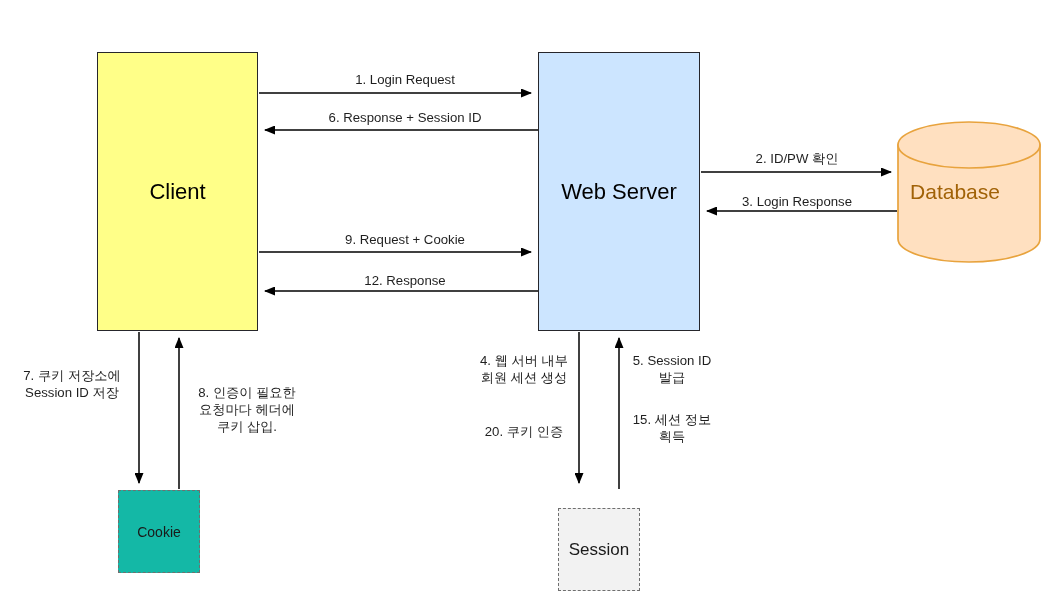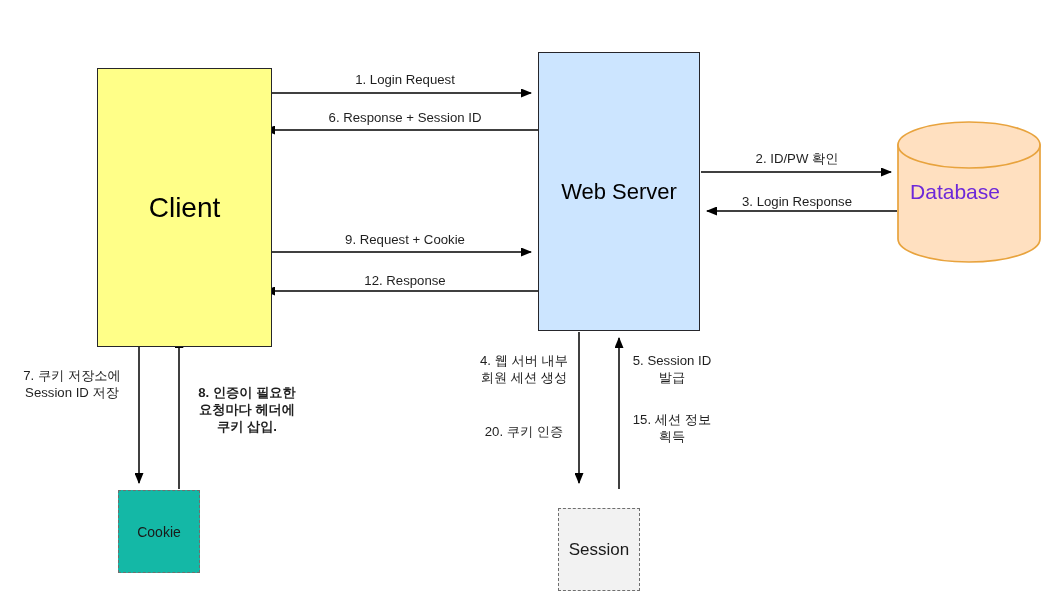--- a/index.html
+++ b/index.html
@@ -1,29 +1,29 @@
 <!DOCTYPE html>
 <html><head>
 <meta charset="utf-8">
 <style>
   html,body{margin:0;padding:0;background:#ffffff;}
   #stage{position:relative;width:1051px;height:603px;background:#ffffff;
          font-family:"Liberation Sans","DejaVu Sans",sans-serif;overflow:hidden;}
   .node{position:absolute;box-sizing:border-box;display:flex;align-items:center;
         justify-content:center;text-align:center;color:#000;}
-  #client{left:97px;top:68px;width:175px;height:279px;background:#FFFF88;
-          border:1.6px solid #26262b;font-size:28px;}
+  #client{left:97px;top:52px;width:161px;height:279px;background:#FFFF88;
+          border:1.6px solid #26262b;font-size:22px;}
   #webserver{left:538px;top:52px;width:162px;height:279px;background:#CCE5FF;
              border:1.6px solid #26262b;font-size:22px;}
   #cookie{left:118px;top:490px;width:82px;height:83px;background:#14b8a6;
           border:1.4px dashed #6f6f6f;font-size:14px;color:#1a1a1a;}
   #session{left:558px;top:508px;width:82px;height:83px;background:#F2F2F2;
            border:1.4px dashed #6f6f6f;font-size:17px;color:#1a1a1a;}
   #dblabel{position:absolute;left:898px;top:122px;width:114px;height:140px;
-           display:flex;align-items:center;justify-content:center;font-size:21px;color:#6d28d9;}
+           display:flex;align-items:center;justify-content:center;font-size:21px;color:#a16207;}
   svg.layer{position:absolute;left:0;top:0;width:1051px;height:603px;pointer-events:none;}
   .alabel{position:absolute;font-size:13.2px;color:#1f1f1f;white-space:pre;
           text-align:center;line-height:1.28;transform:translateX(-50%);}
 </style>
 </head>
 <body>
 
 <div id="stage">
 
   <svg class="layer" viewBox="0 0 1051 603" xmlns="http://www.w3.org/2000/svg">
@@ -83,17 +83,17 @@
   <div class="alabel" style="left:524px;top:353px;">4. 웹 서버 내부
 회원 세션 생성</div>
   <div class="alabel" style="left:672px;top:353px;">5. Session ID
 발급</div>
   <div class="alabel" style="left:524px;top:424px;">20. 쿠키 인증</div>
   <div class="alabel" style="left:672px;top:412px;">15. 세션 정보
 획득</div>
 
   <div class="alabel" style="left:72px;top:368px;">7. 쿠키 저장소에
 Session ID 저장</div>
-  <div class="alabel" style="left:247px;top:385px;font-weight:bold;">8. 인증이 필요한
+  <div class="alabel" style="left:247px;top:385px;">8. 인증이 필요한
 요청마다 헤더에
 쿠키 삽입.</div>
 
 </div>
 
 </body></html>

